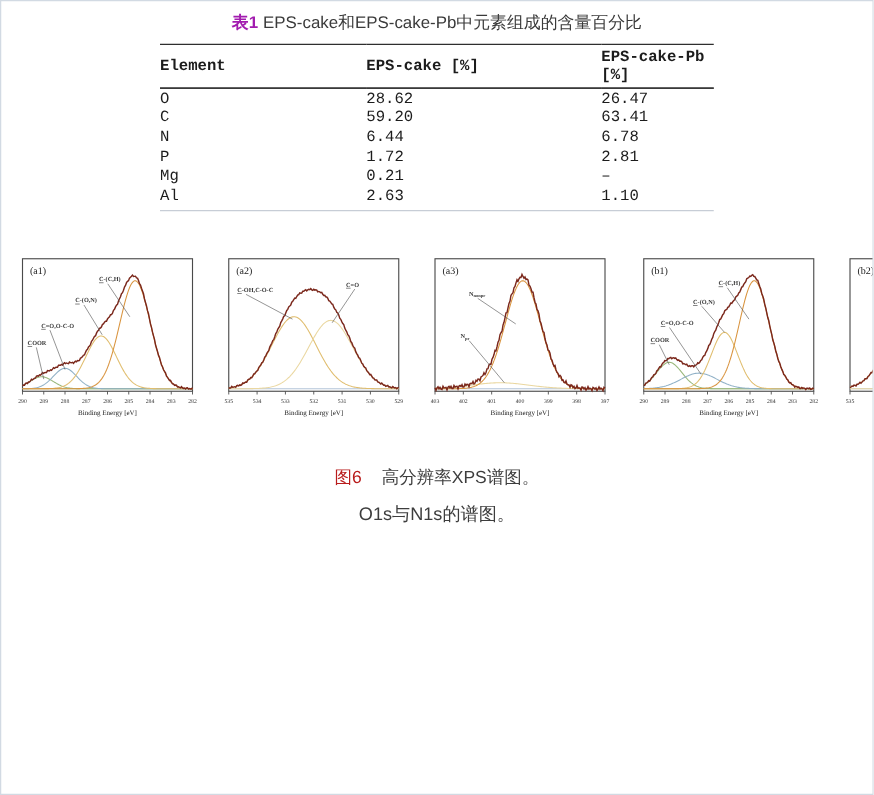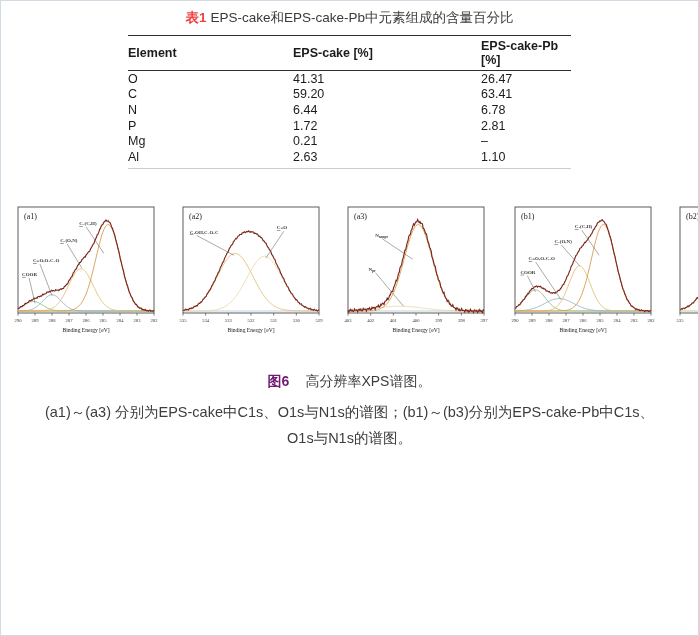--- a/index.html
+++ b/index.html
@@ -6,43 +6,43 @@
   .page{
     width:699px;height:636px;box-sizing:border-box;
     border:1px solid #d2dae3;background:#fff;
     font-family:"Liberation Sans",sans-serif;
     padding-top:6px;position:relative;overflow:hidden;
   }
   .tbl-title{
     text-align:center;font-size:13.5px;color:#3a3a3a;
     font-family:"Liberation Sans",sans-serif;margin:2px 0 8px 0;
   }
-  .tbl-title .fig-label{color:#ef4444;font-weight:bold;margin-right:4px;}
+  .tbl-title .fig-label{color:#a21caf;font-weight:bold;margin-right:4px;}
   .tbl-wrap{width:443px;margin:0 auto;}
   table.elements{
     width:100%;border-collapse:collapse;
-    font-family:Liberation Sans, sans-serif;font-size:12.5px;color:#1c1c1c;
+    font-family:Liberation Mono, monospace;font-size:12.5px;color:#1c1c1c;
   }
   table.elements th{
     text-align:left;font-weight:bold;padding:3px 0 3px 0;
     border-top:1.6px solid #2e2e2e;border-bottom:1px solid #2e2e2e;
   }
   table.elements td{padding:0.8px 0;}
   table.elements tr.last td{border-bottom:1.6px solid #2e2e2e;}
   .tbl-underline{height:1px;background:#c7cdd6;margin-top:3px;}
   th.c1,td.c1{width:165px;padding-left:10px;}
   th.c2,td.c2{width:188px;}
   th.c3,td.c3{}
   .fig-grid{margin-top:26px;display:flex;flex-direction:row;gap:6px;align-items:center;}
   .fig-row{display:flex;gap:4px;}
   .panel{width:161px;height:146px;}
   .caption{
     margin-top:32px;text-align:center;font-size:14px;color:#3d3d3d;
   }
-  .caption .fig-label{color:#701a75;font-weight:bold;margin-right:16px;}
+  .caption .fig-label{color:#b91c1c;font-weight:normal;margin-right:16px;}
   .caption-body{
     margin-top:8px;text-align:center;font-size:14.5px;color:#3d3d3d;line-height:1.85;
   }
 </style>
 </head>
 <body>
 
 <div class="page">
 
   <div class="tbl-title">
@@ -54,21 +54,21 @@
       <thead>
         <tr>
           <th class="c1">Element</th>
           <th class="c2">EPS-cake [%]</th>
           <th class="c3">EPS-cake-Pb [%]</th>
         </tr>
       </thead>
       <tbody>
           <tr>
             <td class="c1">O</td>
-            <td class="c2">41.31</td>
+            <td class="c2">28.62</td>
             <td class="c3">26.47</td>
           </tr>
           <tr>
             <td class="c1">C</td>
             <td class="c2">59.20</td>
             <td class="c3">63.41</td>
           </tr>
           <tr>
             <td class="c1">N</td>
             <td class="c2">6.44</td>
@@ -274,17 +274,16 @@
             <line x1="105.6" y1="43.68000000000001" x2="88.3999999999995" y2="63.199999999999996" stroke="#555" stroke-width="0.5"></line>
             <text x="98.6" y="41.68000000000001" font-size="5" fill="#3a3a3a" font-family="&quot;Liberation Serif&quot;,serif" font-weight="bold"><tspan>N</tspan><tspan font-size="3.6" dy="1.2">nonpr</tspan></text>
           </svg></div>
     </div>
   </div>
 
   <div class="caption">
     <span class="fig-label">图6</span><span>高分辨率XPS谱图。</span>
   </div>
   <div class="caption-body">
-    <div>(a1)～(a3) 分别为EPS-cake中C1s、O1s与N1s的谱图；(b1)～(b3)分别为EPS-cake-Pb中C1s、</div>
     <div>O1s与N1s的谱图。</div>
   </div>
 
 </div>
 
 </body></html>

